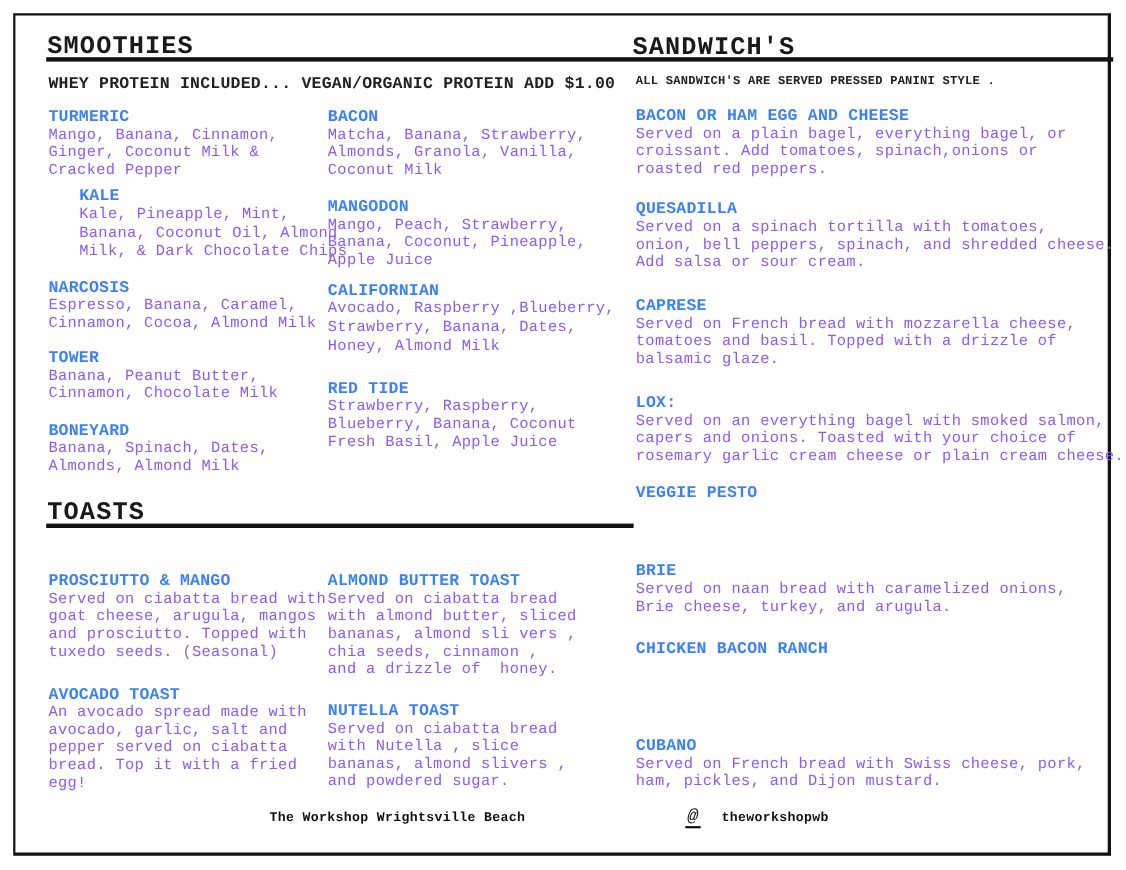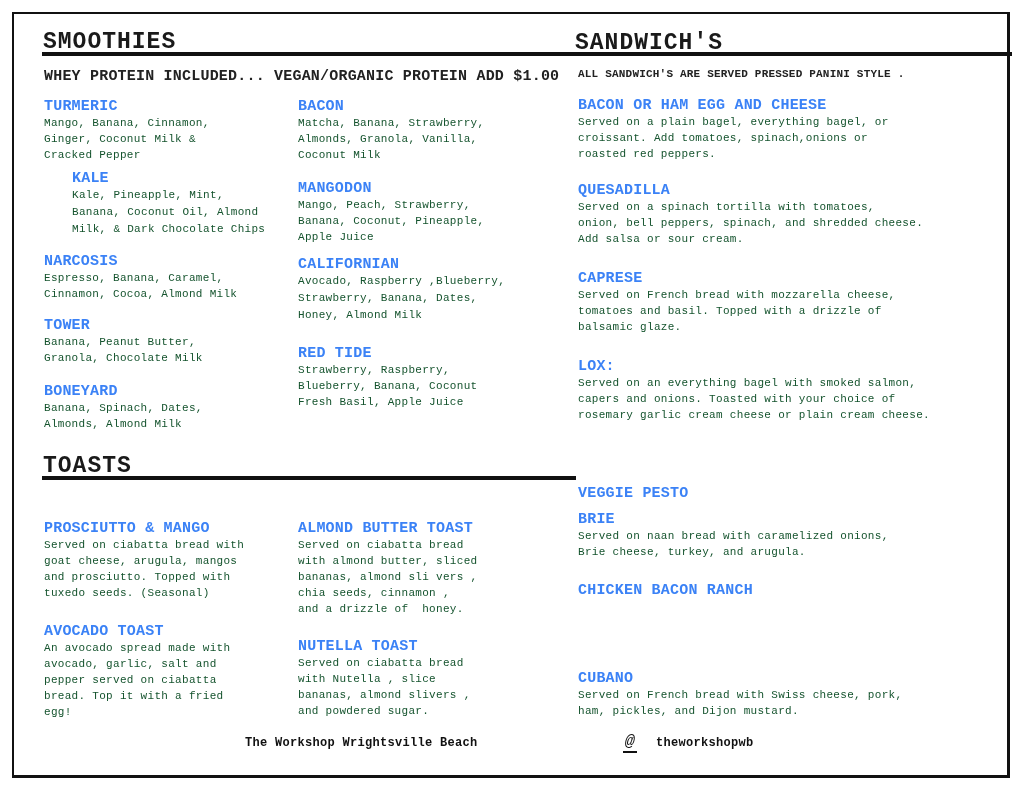--- a/index.html
+++ b/index.html
@@ -7,21 +7,21 @@
          font-family:"Liberation Mono","DejaVu Sans Mono",monospace; color:#222; }
   .frame { position:absolute; left:12px; top:12px; width:998px; height:766px;
            border:2px solid #111; border-right-width:3px; border-bottom-width:3px; box-sizing:border-box; }
   .abs { position:absolute; }
   .sec-title { font-family:"Liberation Mono","DejaVu Sans Mono",monospace; font-weight:bold;
                font-size:23px; color:#1a1a1a; letter-spacing:1px; line-height:26px; }
   .rule { position:absolute; background:#111; }
   .note { font-weight:bold; font-size:15px; color:#222; letter-spacing:0.2px; white-space:nowrap; }
   .item { position:absolute; }
   .item-name { font-weight:bold; font-size:15px; color:#3b82f6; line-height:16px; white-space:nowrap; letter-spacing:0.2px; }
-  .item-desc { font-size:11px; color:#14532d; line-height:16px; white-space:pre; letter-spacing:0.3px; }
+  .item-desc { font-size:14px; color:#8b5cf6; line-height:16px; white-space:pre; letter-spacing:0.3px; }
   .footer { font-weight:bold; font-size:12px; color:#111; white-space:nowrap; letter-spacing:0.3px; }
   .at-icon { font-size:16px; font-style:italic; color:#111; border-bottom:2px solid #111; line-height:16px; padding:0 2px; }
 </style>
 </head>
 <body>
 
 <div class="frame"></div>
 
 <div class="abs sec-title" style="left:43px;top:29px;">SMOOTHIES</div>
 <div class="rule" style="left:42px;top:52px;width:970px;height:4px;"></div>
@@ -40,21 +40,21 @@
 Milk, &amp; Dark Chocolate Chips</div>
 </div>
 <div class="item" style="left:44px;top:254px;">
   <div class="item-name">NARCOSIS</div>
   <div class="item-desc">Espresso, Banana, Caramel,
 Cinnamon, Cocoa, Almond Milk</div>
 </div>
 <div class="item" style="left:44px;top:318px;">
   <div class="item-name">TOWER</div>
   <div class="item-desc">Banana, Peanut Butter,
-Granola, Chocolate Milk</div>
+Cinnamon, Chocolate Milk</div>
 </div>
 <div class="item" style="left:44px;top:384px;">
   <div class="item-name">BONEYARD</div>
   <div class="item-desc">Banana, Spinach, Dates,
 Almonds, Almond Milk</div>
 </div>
 
 <div class="item" style="left:298px;top:99px;">
   <div class="item-name">BACON</div>
   <div class="item-desc">Matcha, Banana, Strawberry,
@@ -134,21 +134,21 @@
   <div class="item-desc">Served on French bread with mozzarella cheese,
 tomatoes and basil. Topped with a drizzle of
 balsamic glaze.</div>
 </div>
 <div class="item" style="left:578px;top:359px;">
   <div class="item-name">LOX:</div>
   <div class="item-desc">Served on an everything bagel with smoked salmon,
 capers and onions. Toasted with your choice of
 rosemary garlic cream cheese or plain cream cheese.</div>
 </div>
-<div class="item" style="left:578px;top:441px;margin-top:45px;">
+<div class="item" style="left:578px;top:441px;">
   <div class="item-name" style="margin-bottom:17px">VEGGIE PESTO</div>
 </div>
 <div class="item" style="left:578px;top:512px;">
   <div class="item-name">BRIE</div>
   <div class="item-desc">Served on naan bread with caramelized onions,
 Brie cheese, turkey, and arugula.</div>
 </div>
 <div class="item" style="left:578px;top:583px;">
   <div class="item-name">CHICKEN BACON RANCH</div>
 </div>

